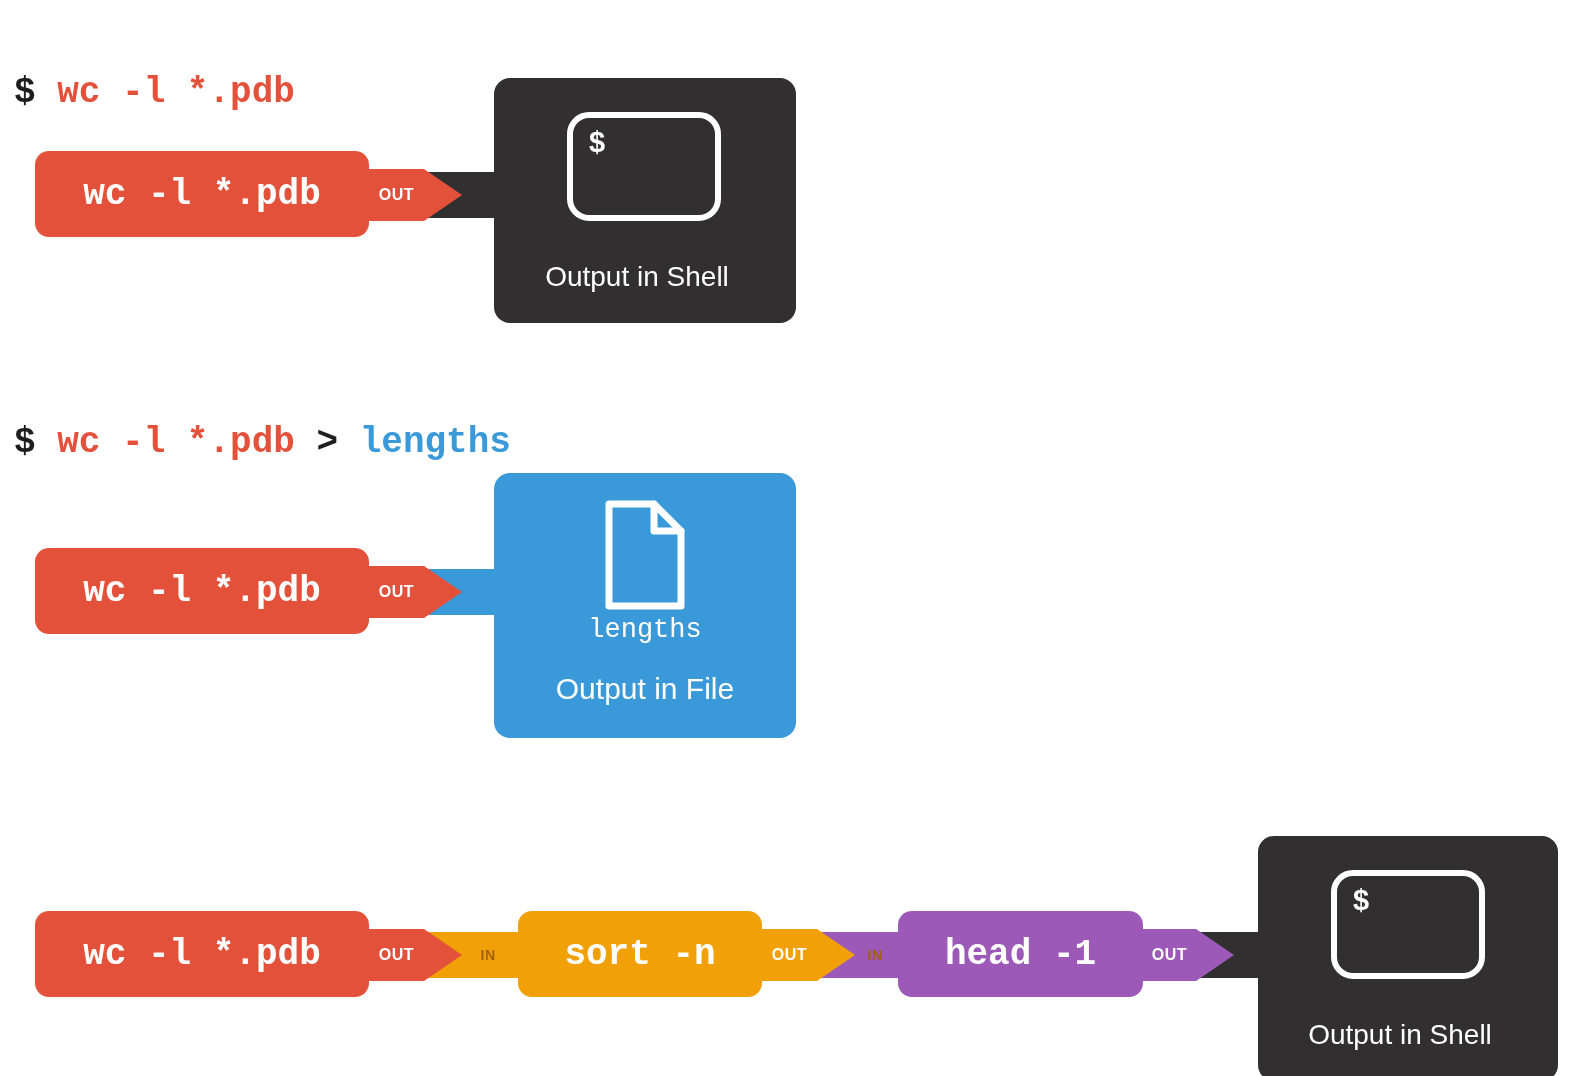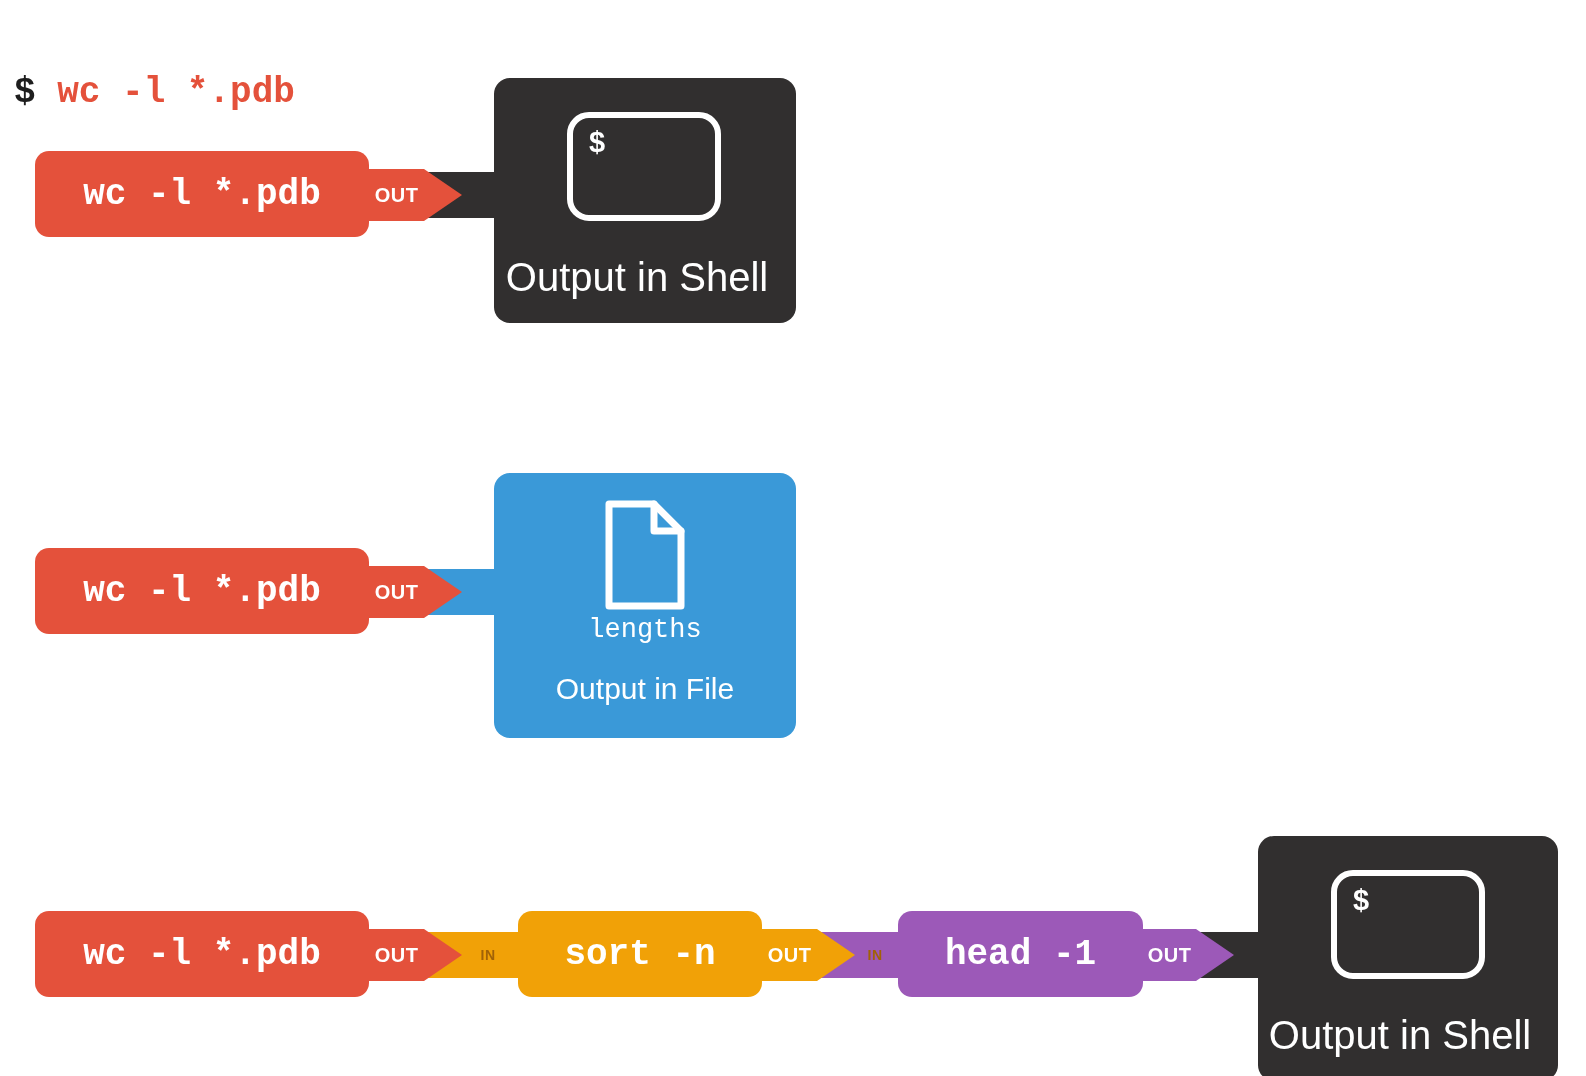--- a/index.html
+++ b/index.html
@@ -22,32 +22,32 @@
               font-weight:700;font-size:36px;}
   .bg-red{background:var(--c-red);}
   .bg-orange{background:var(--c-orange);}
   .bg-purple{background:var(--c-purple);}
   .bg-blue{background:var(--c-blue);}
   .bg-dark{background:var(--c-dark);}
 
   
   .underlay{position:absolute;z-index:1;}
   .out-tab{position:absolute;z-index:2;display:flex;align-items:center;justify-content:center;}
-  .out-tab span{color:#fff;font-size:20px;font-weight:700;letter-spacing:.5px;text-align:right;}
+  .out-tab span{color:#fff;font-size:16px;font-weight:700;letter-spacing:.5px;text-align:right;}
   .out-arrow{position:absolute;z-index:2;clip-path:polygon(0 0,100% 50%,0 100%);}
   .in-label{position:absolute;z-index:2;display:flex;align-items:center;justify-content:center;
             color:#a16207;font-size:14px;font-weight:700;letter-spacing:.5px;}
 
   
   .termbox{position:absolute;border-radius:16px;z-index:3;}
   .term-icon{position:absolute;left:73px;top:34px;width:154px;height:109px;
              border:6px solid #fff;border-radius:22px;box-sizing:border-box;}
   .term-prompt{position:absolute;left:16px;top:8px;color:#fff;font-weight:700;font-size:29px;}
   .term-caption{position:absolute;left:0;right:16px;top:181px;text-align:center;color:#fff;
-                font-size:40px;font-weight:500;line-height:36px;}
+                font-size:28px;font-weight:500;line-height:36px;}
 
   
   .filebox{position:absolute;border-radius:16px;z-index:3;}
   .file-icon{position:absolute;left:0;right:0;top:26px;display:flex;justify-content:center;}
   .file-name{position:absolute;left:0;right:0;top:140px;text-align:center;color:#fff;
              font-family:"Liberation Mono","DejaVu Sans Mono",monospace;
              font-weight:400;font-size:27px;line-height:34px;}
   .file-caption{position:absolute;left:0;right:0;top:198px;text-align:center;color:#fff;
                 font-size:30px;font-weight:500;line-height:36px;}
 </style>
@@ -68,20 +68,21 @@
     <span class="label">wc -l *.pdb</span>
   </div>
 
   <div class="termbox bg-dark" style="left:494px;top:35px;width:302px;height:245px">
     <div class="term-icon">
       <span class="term-prompt">$</span>
     </div>
     <div class="term-caption">Output in Shell</div>
   </div>
 
+  <div class="cmdline" style="top:380px"><span class="t-black">$ </span><span class="t-red">wc -l *.pdb</span><span class="t-black"> &gt; </span><span class="t-blue">lengths</span></div>
 
   <div class="underlay bg-blue" style="left:420px;top:526px;width:76px;height:46px"></div>
   <div class="out-tab bg-red" style="left:369px;top:523px;width:55px;height:52px">
     <span>OUT</span>
   </div>
   <div class="out-arrow bg-red" style="left:424px;top:523px;width:38px;height:52px"></div>
 
   <div class="box bg-red" style="left:35px;top:505px;width:334px;height:86px">
     <span class="label">wc -l *.pdb</span>
   </div>

